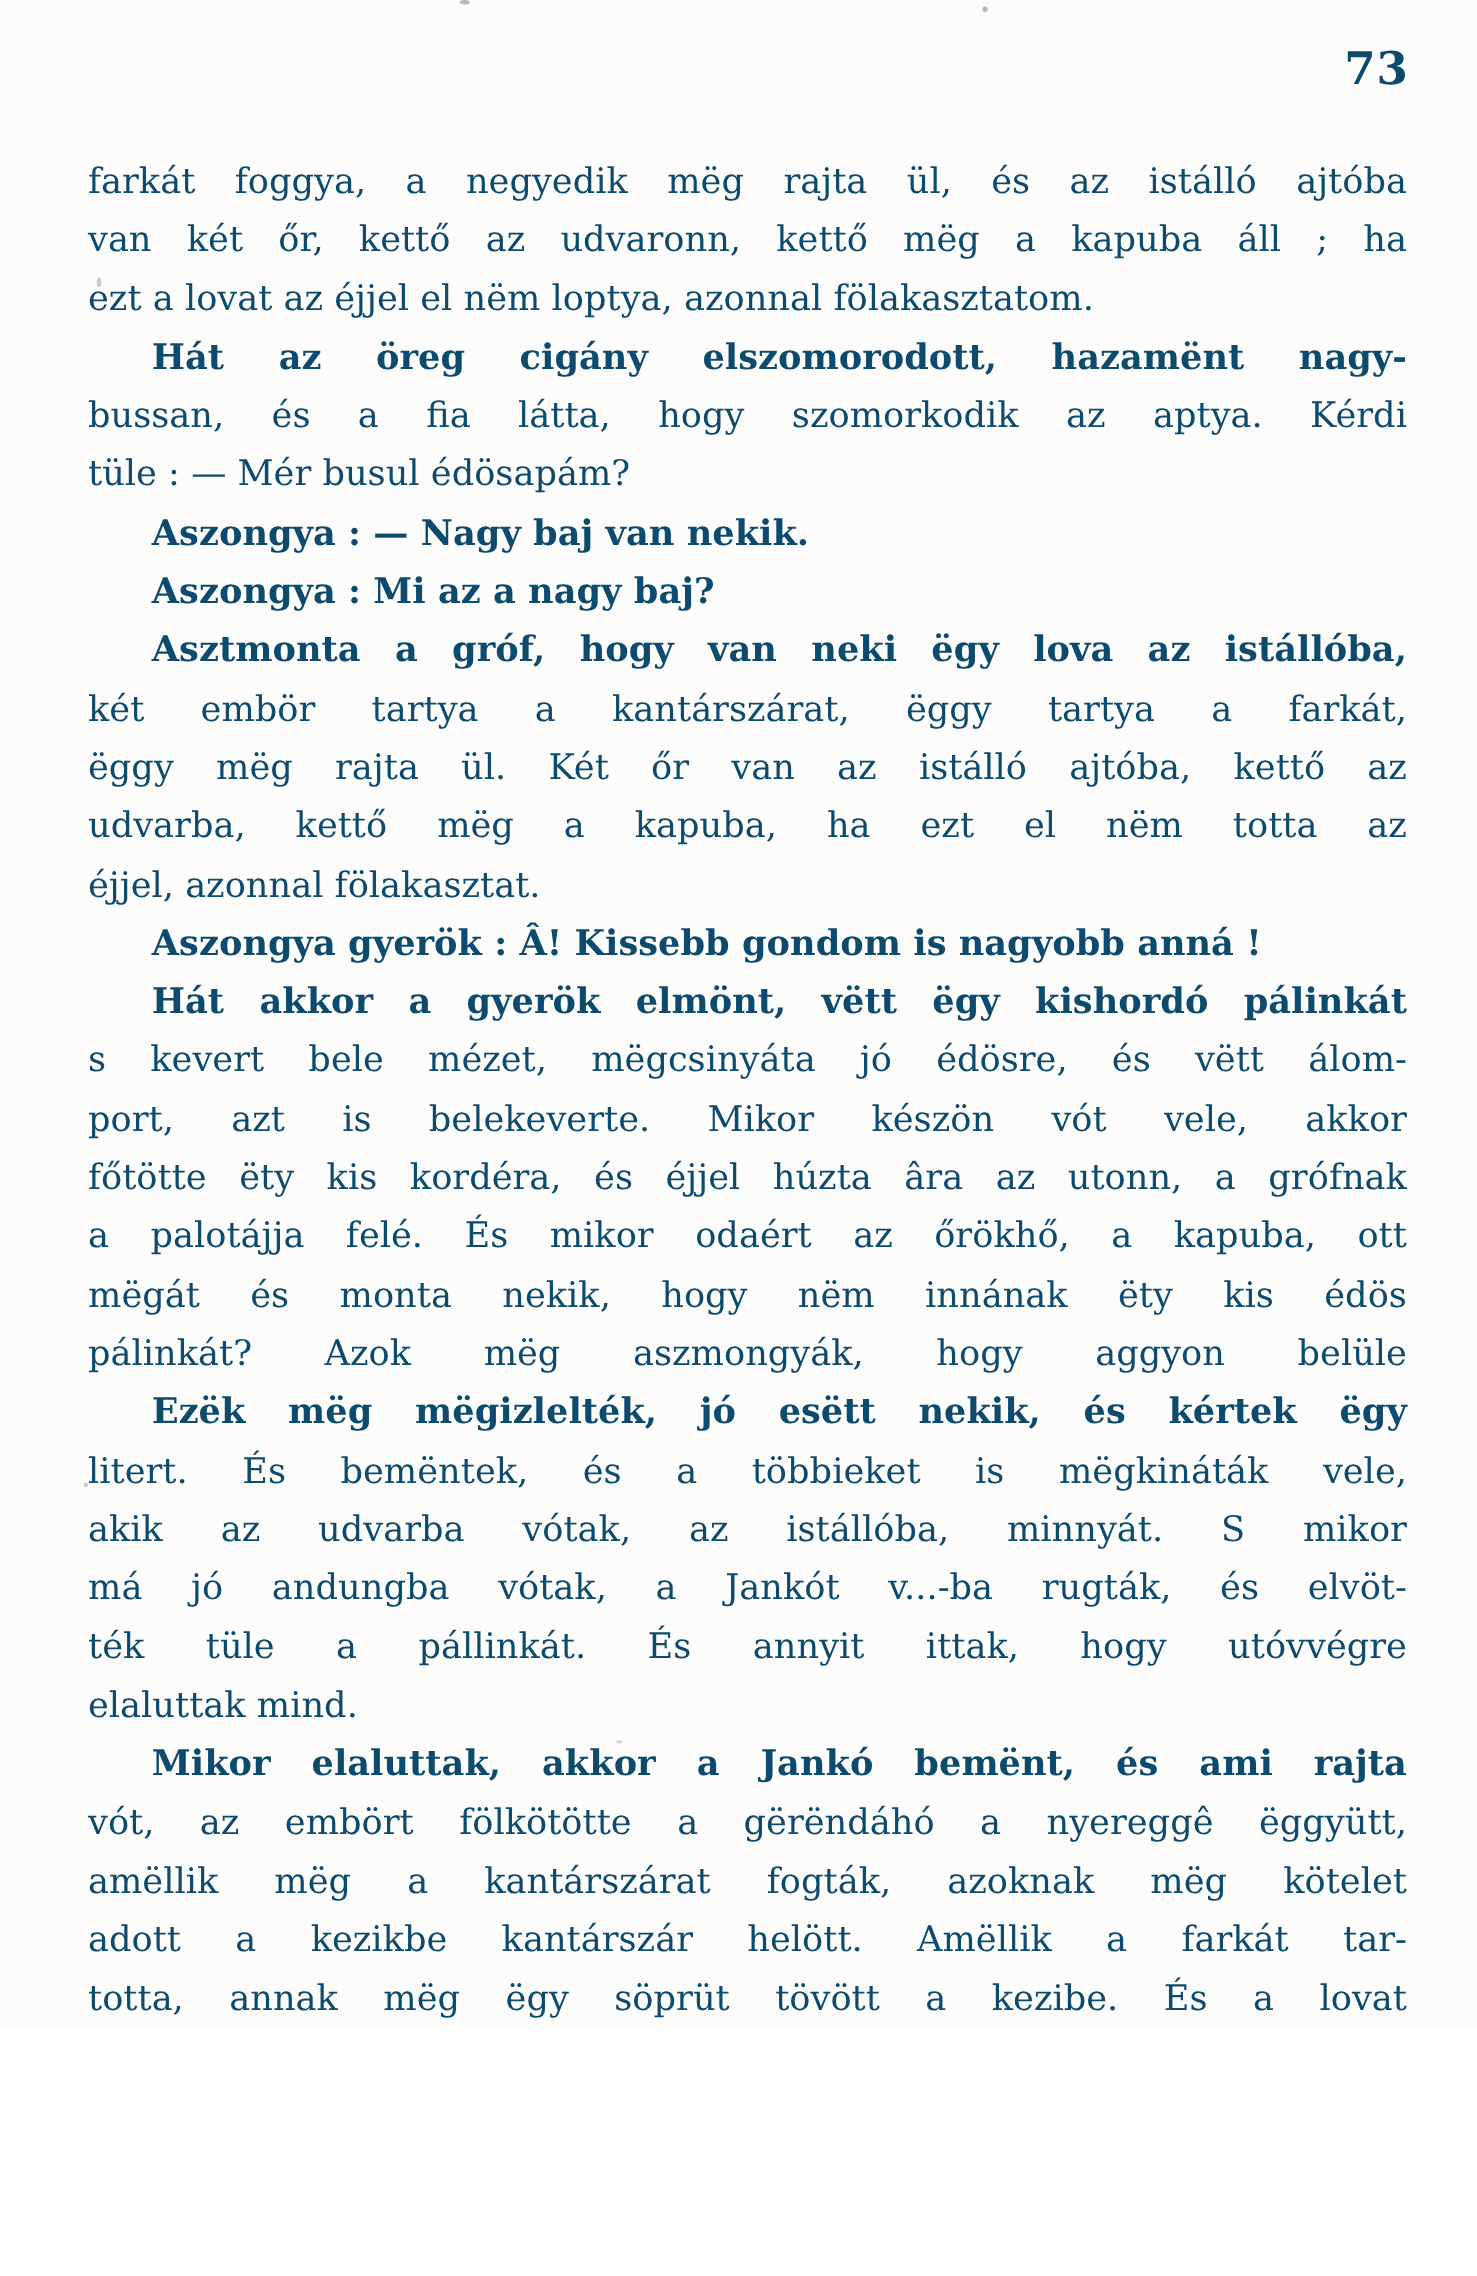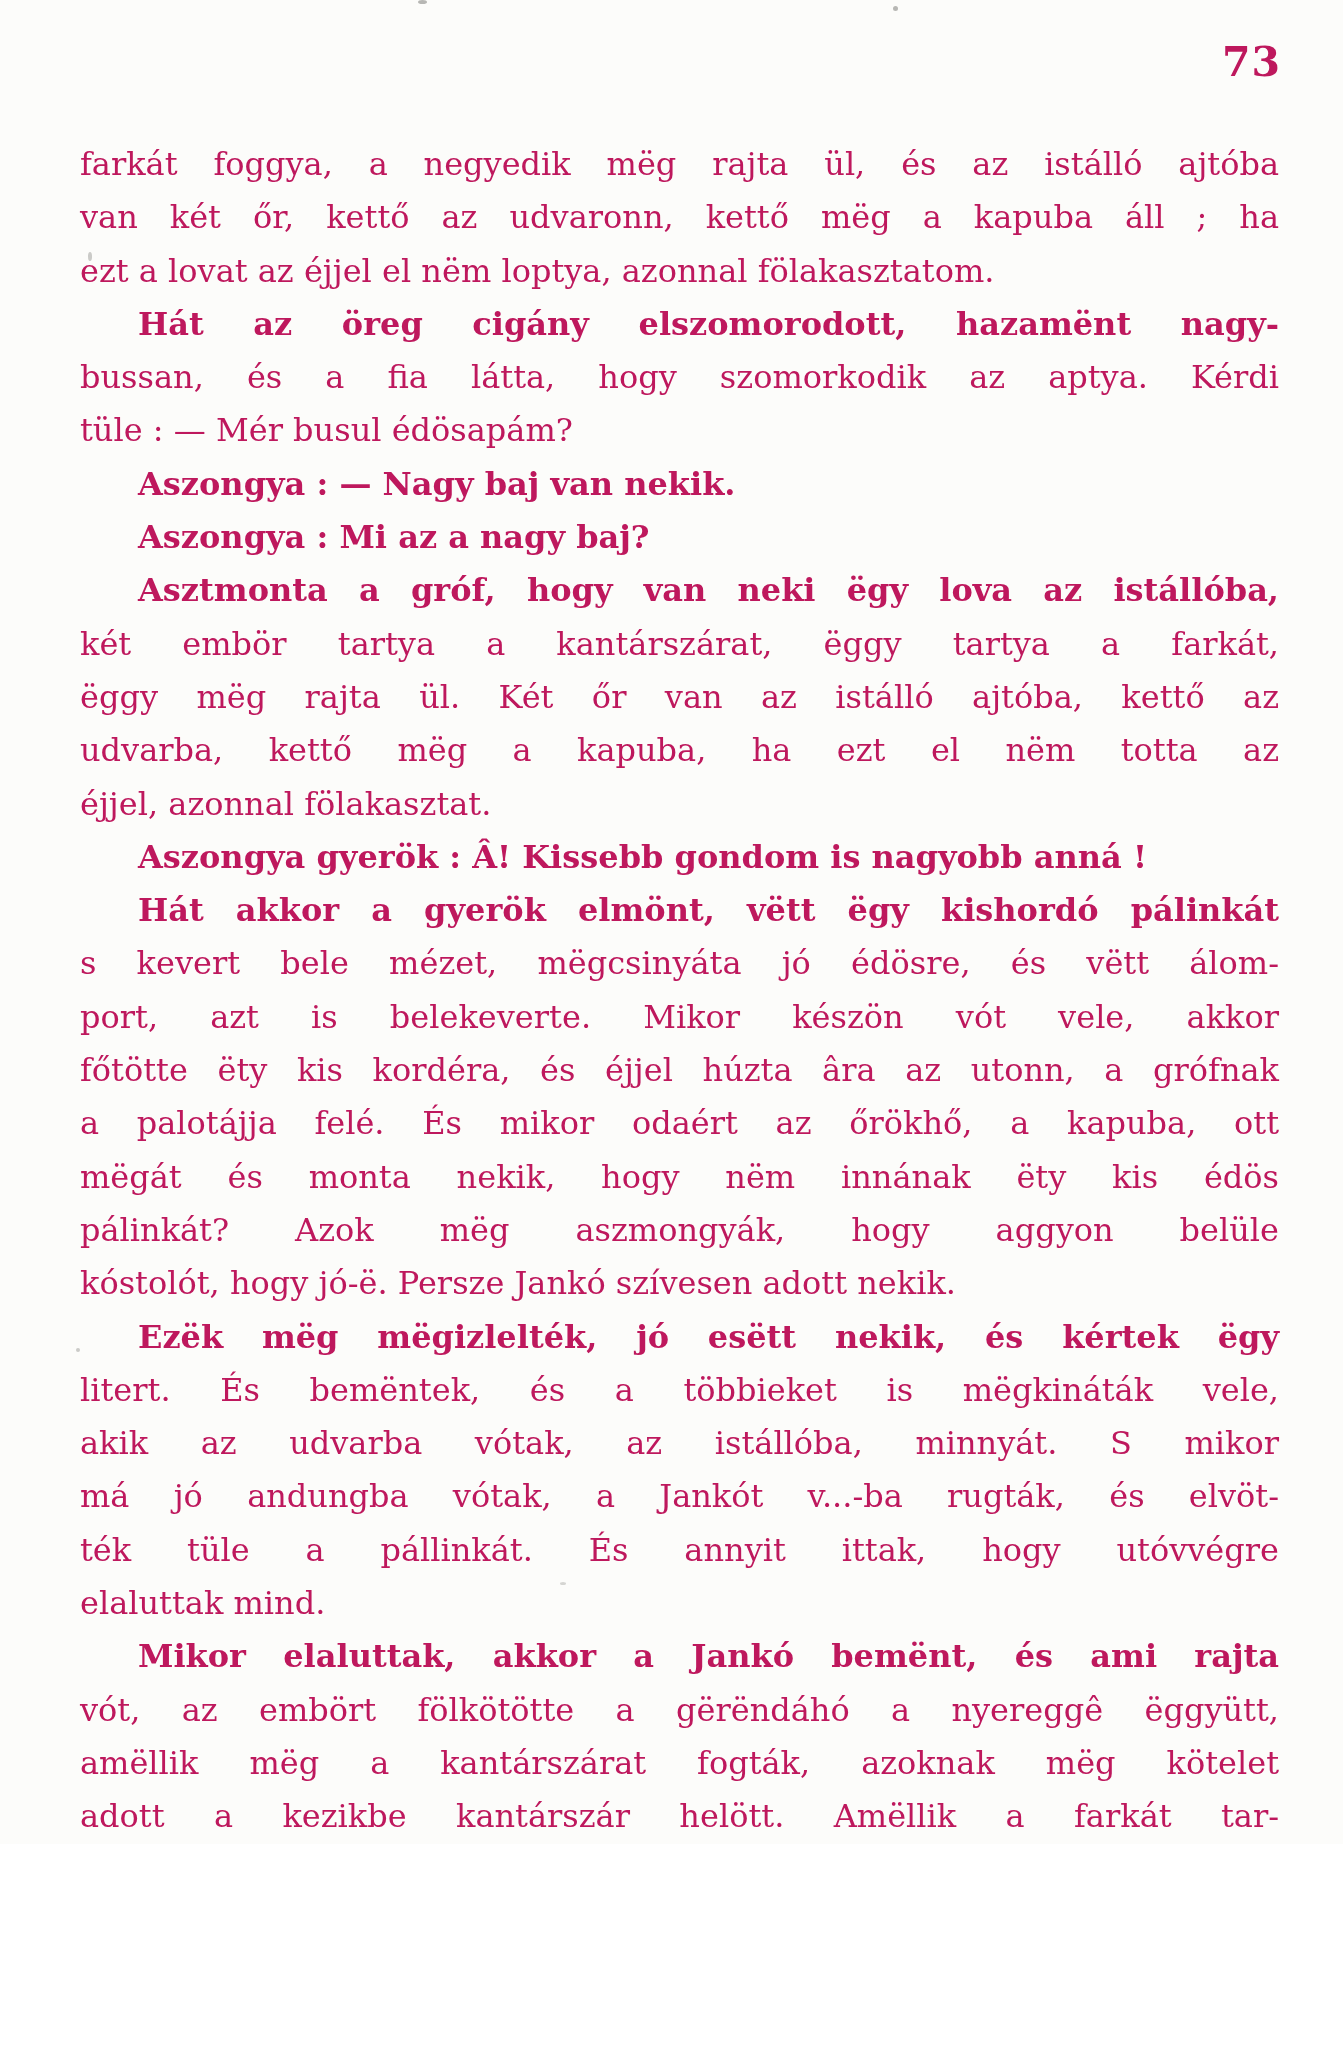--- a/index.html
+++ b/index.html
@@ -3,21 +3,21 @@
 <meta charset="utf-8">
 <style>
   html, body { margin: 0; padding: 0; background: #ffffff; }
   .page {
     position: relative;
     width: 1343px;
     height: 1844px;
     background: #fcfcfa;
     overflow: hidden;
     font-family: "DejaVu Serif", serif;
-    color: #be185d;
+    color: #0c4a6e;
   }
   .pagenum {
     position: absolute;
     top: 38px;
     right: 62px;
     font-size: 41px;
     font-weight: 700;
     letter-spacing: 1px;
   }
   .text-block {
@@ -67,21 +67,20 @@
       <div class="line">udvarba, kettő mëg a kapuba, ha ezt el nëm totta az</div>
       <div class="line end">éjjel, azonnal fölakasztat.</div>
       <div class="line indent end">Aszongya gyerök : Â! Kissebb gondom is nagyobb anná !</div>
       <div class="line indent">Hát akkor a gyerök elmönt, vëtt ëgy kishordó pálinkát</div>
       <div class="line">s kevert bele mézet, mëgcsinyáta jó édösre, és vëtt álom-</div>
       <div class="line">port, azt is belekeverte. Mikor készön vót vele, akkor</div>
       <div class="line">főtötte ëty kis kordéra, és éjjel húzta âra az utonn, a grófnak</div>
       <div class="line">a palotájja felé. És mikor odaért az őrökhő, a kapuba, ott</div>
       <div class="line">mëgát és monta nekik, hogy nëm innának ëty kis édös</div>
       <div class="line">pálinkát?  Azok mëg aszmongyák, hogy aggyon belüle</div>
-      <div class="line end">kóstolót, hogy jó-ë. Persze Jankó szívesen adott nekik.</div>
       <div class="line indent">Ezëk mëg mëgizlelték, jó esëtt nekik, és kértek ëgy</div>
       <div class="line">litert. És bemëntek, és a többieket is mëgkináták vele,</div>
       <div class="line">akik az udvarba vótak, az istállóba, minnyát. S mikor</div>
       <div class="line">má jó andungba vótak, a Jankót v...-ba rugták, és elvöt-</div>
       <div class="line">ték tüle a pállinkát. És annyit ittak, hogy utóvvégre</div>
       <div class="line end">elaluttak mind.</div>
       <div class="line indent">Mikor elaluttak, akkor a Jankó bemënt, és ami rajta</div>
       <div class="line">vót, az embört fölkötötte a gërëndáhó a nyereggê ëggyütt,</div>
       <div class="line">amëllik mëg a kantárszárat fogták, azoknak mëg kötelet</div>
       <div class="line">adott a kezikbe kantárszár helött. Amëllik a farkát tar-</div>

